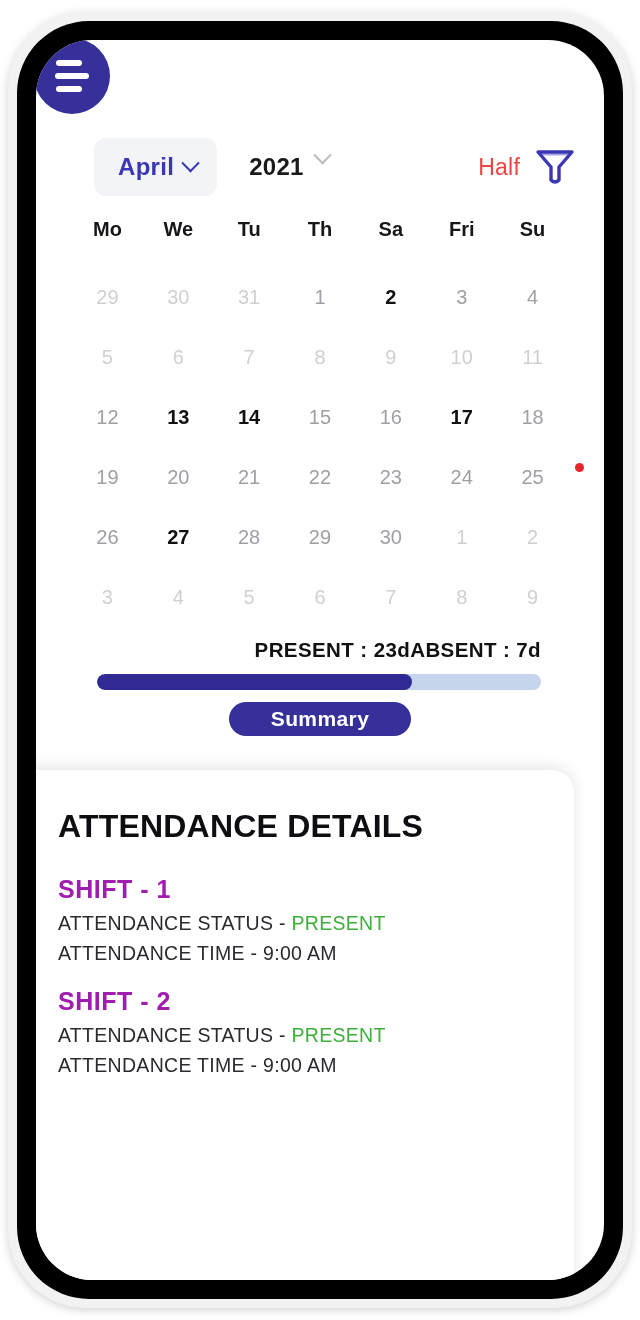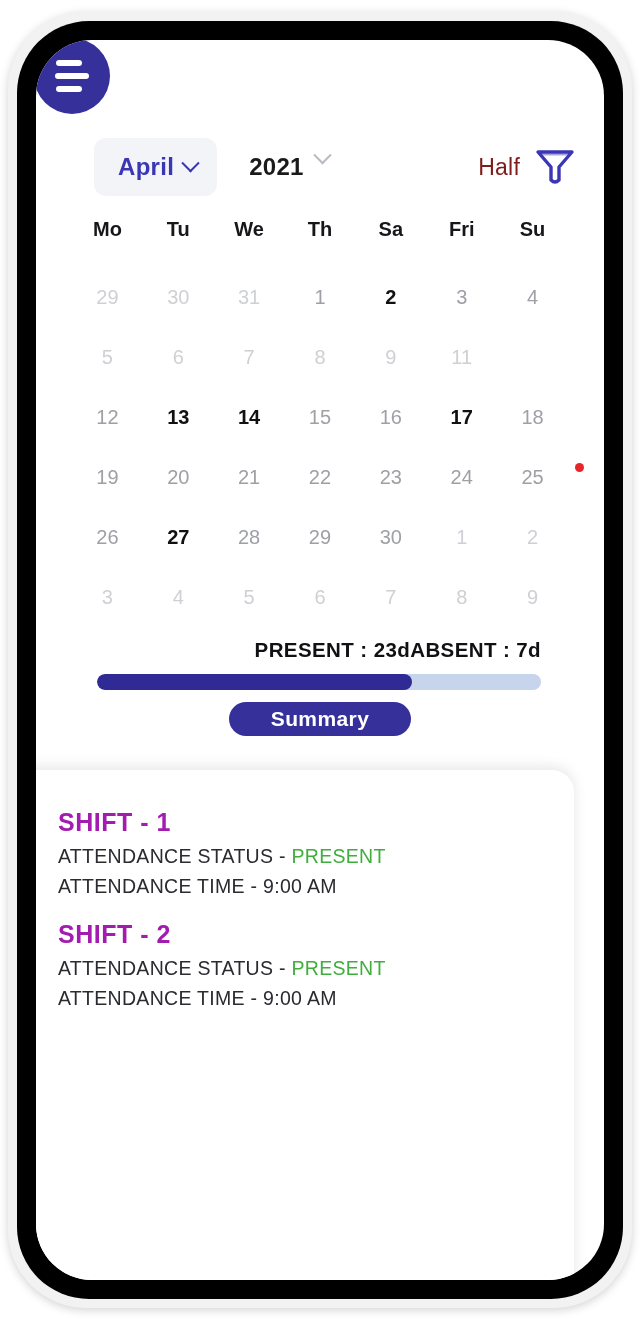--- a/index.html
+++ b/index.html
@@ -124,21 +124,21 @@
   .filter-group {
     margin-left: auto;
     margin-right: 28px;
     display: flex;
     align-items: center;
     gap: 14px;
     cursor: pointer;
   }
   .filter-group .half {
     font-size: 23px;
-    color: #7f1d1d;
+    color: #ef4444;
     letter-spacing: 0.2px;
   }
 
   
   .cal {
     position: absolute;
     left: 36px;
     top: 178px;
     width: 496px;
   }
@@ -288,22 +288,22 @@
         <svg width="42" height="40" viewBox="0 0 42 40">
           <path d="M4 5 H38 L25 20 V33 Q21 37 17 33 V20 Z" fill="none" stroke="#3b36b4" stroke-width="3.4" stroke-linejoin="round" stroke-linecap="round"></path>
           <line x1="6" y1="7.5" x2="36" y2="7.5" stroke="#3b36b4" stroke-width="2" opacity="0.45"></line>
         </svg>
       </div>
     </div>
 
     <div class="cal">
       <div class="cal-head">
         <div>Mo</div>
+        <div>We</div>
         <div>Tu</div>
-        <div>We</div>
         <div>Th</div>
         <div>Sa</div>
         <div>Fri</div>
         <div>Su</div>
       </div>
       <div id="cal-body">
           <div class="cal-row">
             <div class="d-muted">29</div>
             <div class="d-muted">30</div>
             <div class="d-muted">31</div>
@@ -311,20 +311,21 @@
             <div class="d-strong">2</div>
             <div class="d-normal">3</div>
             <div class="d-normal">4</div>
           </div>
           <div class="cal-row">
             <div class="d-muted">5</div>
             <div class="d-muted">6</div>
             <div class="d-muted">7</div>
             <div class="d-muted">8</div>
             <div class="d-muted">9</div>
+            <div class="d-muted">10</div>
             <div class="d-muted">11</div>
           </div>
           <div class="cal-row">
             <div class="d-normal">12</div>
             <div class="d-strong">13</div>
             <div class="d-strong">14</div>
             <div class="d-normal">15</div>
             <div class="d-normal">16</div>
             <div class="d-strong">17</div>
             <div class="d-normal">18</div>
@@ -367,20 +368,21 @@
       <div class="bar-track" style="background: rgb(198, 212, 236);">
         <div class="bar-fill" id="bar-fill" style="width: 71%; background: rgb(47, 42, 148);"></div>
       </div>
     </div>
 
     <div class="summary-wrap">
       <button class="summary-btn">Summary</button>
     </div>
 
     <div class="details-card">
+      <div class="details-title">ATTENDANCE DETAILS</div>
       <div id="shifts">
           <div class="shift-block">
             <div class="shift-title">SHIFT - 1</div>
             <div class="shift-line"><span>ATTENDANCE STATUS - </span><span class="status-present" style="color: rgb(63, 174, 59);">PRESENT</span></div>
             <div class="shift-line">ATTENDANCE TIME - 9:00 AM</div>
           </div>
           <div class="shift-block">
             <div class="shift-title">SHIFT - 2</div>
             <div class="shift-line"><span>ATTENDANCE STATUS - </span><span class="status-present" style="color: rgb(63, 174, 59);">PRESENT</span></div>
             <div class="shift-line">ATTENDANCE TIME - 9:00 AM</div>

